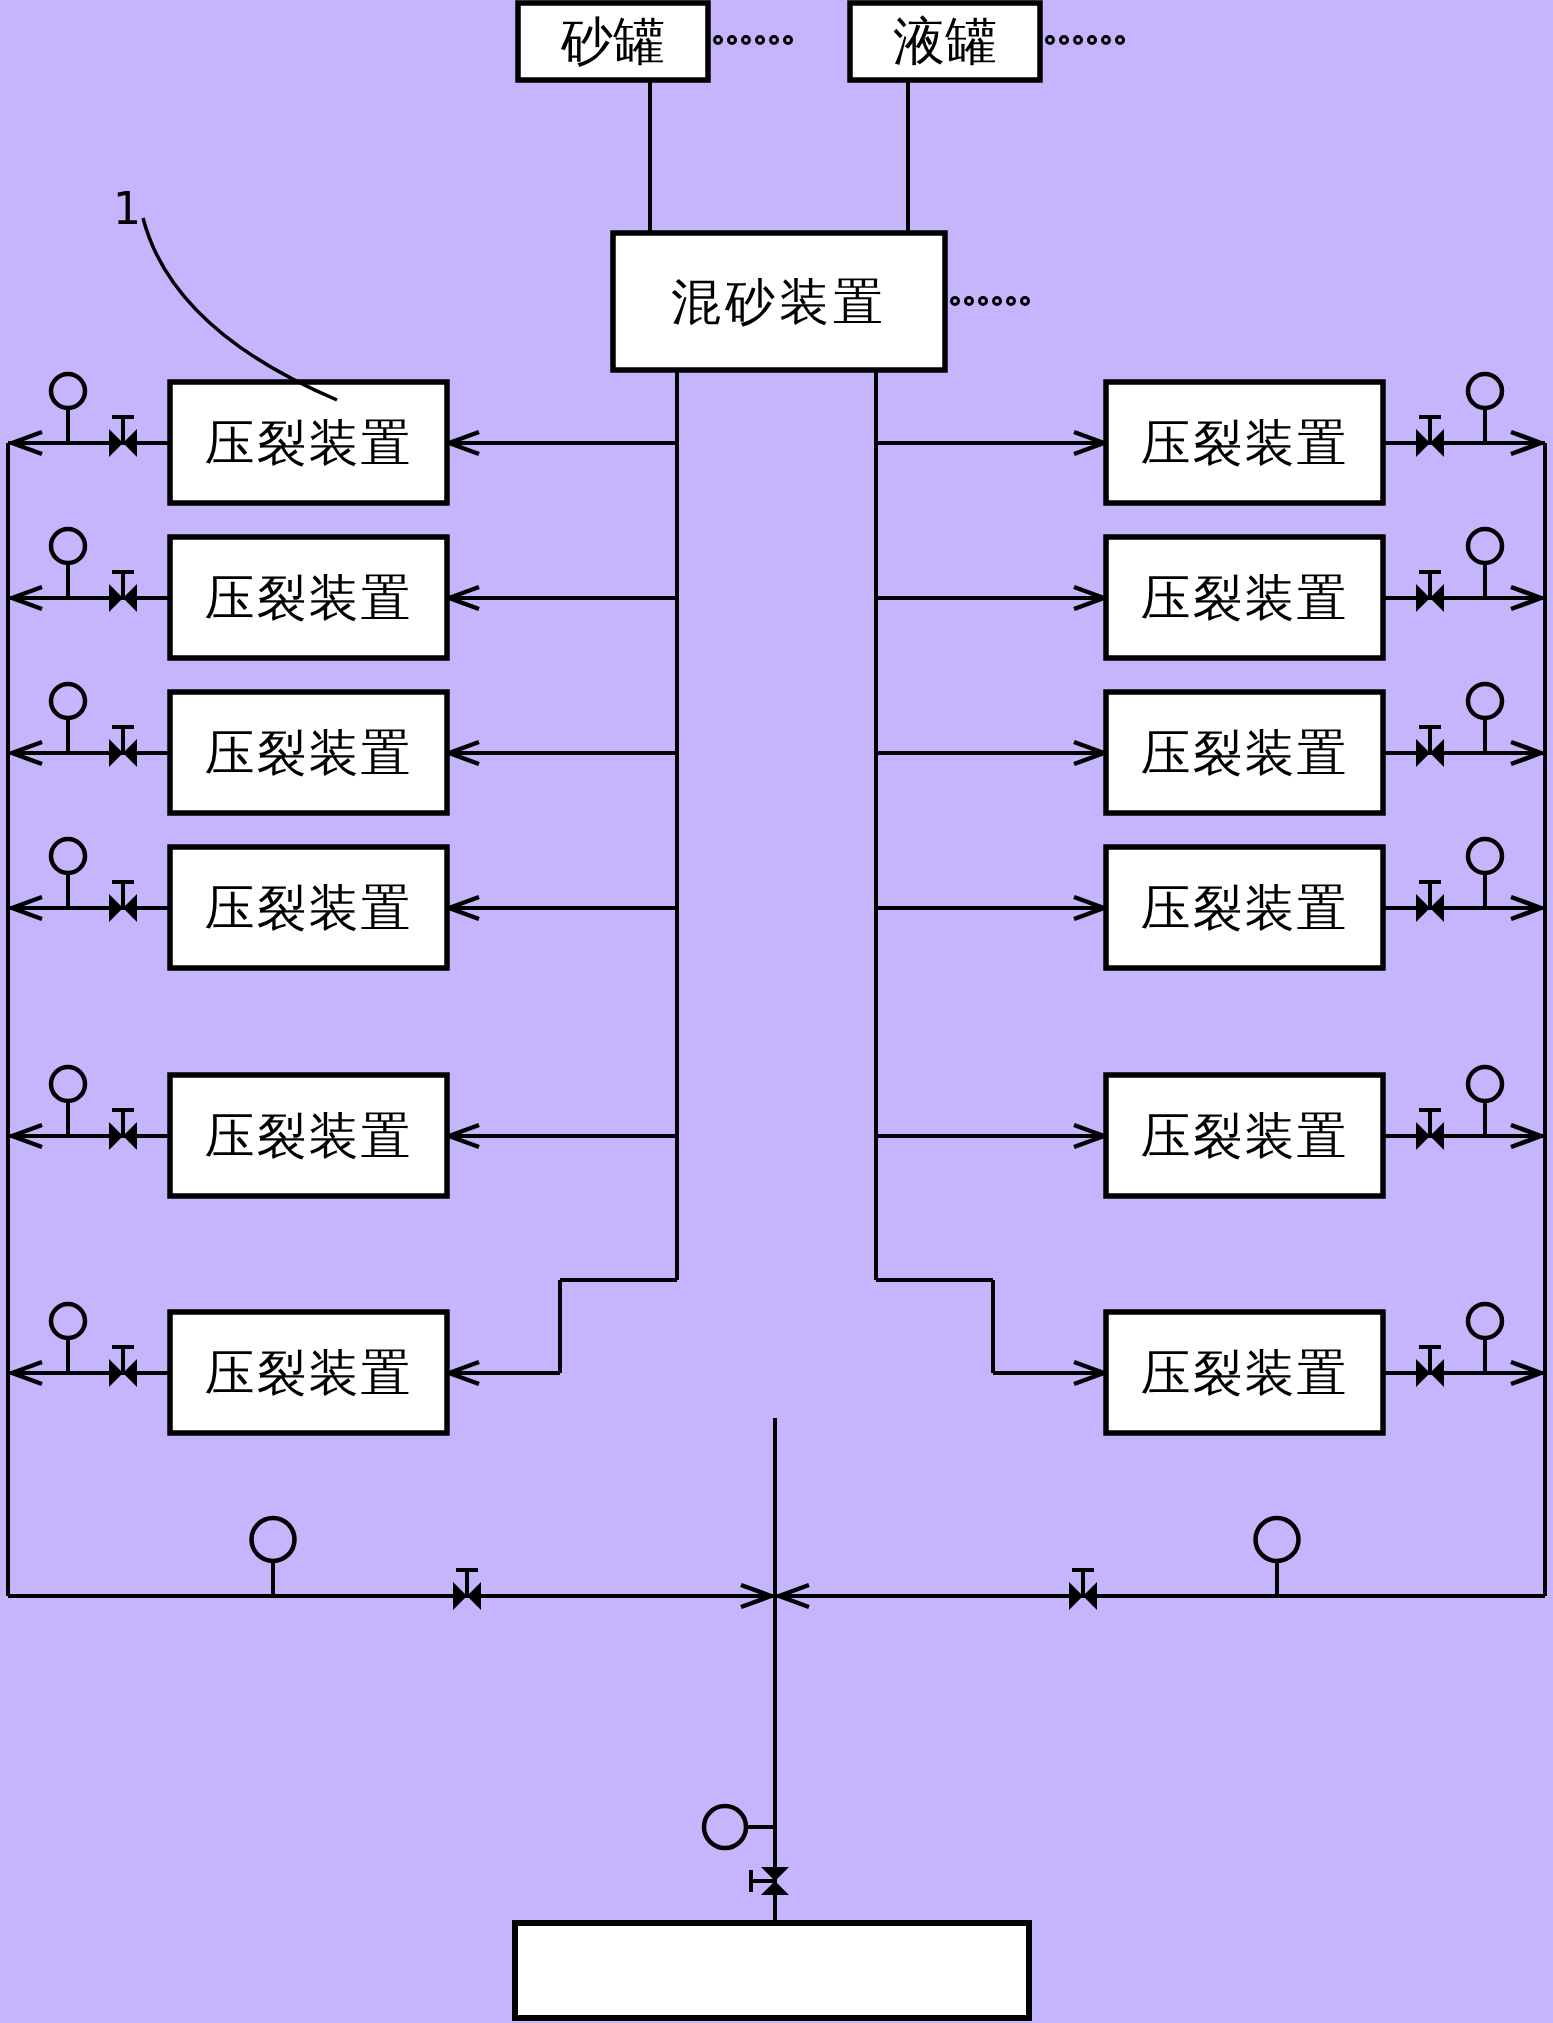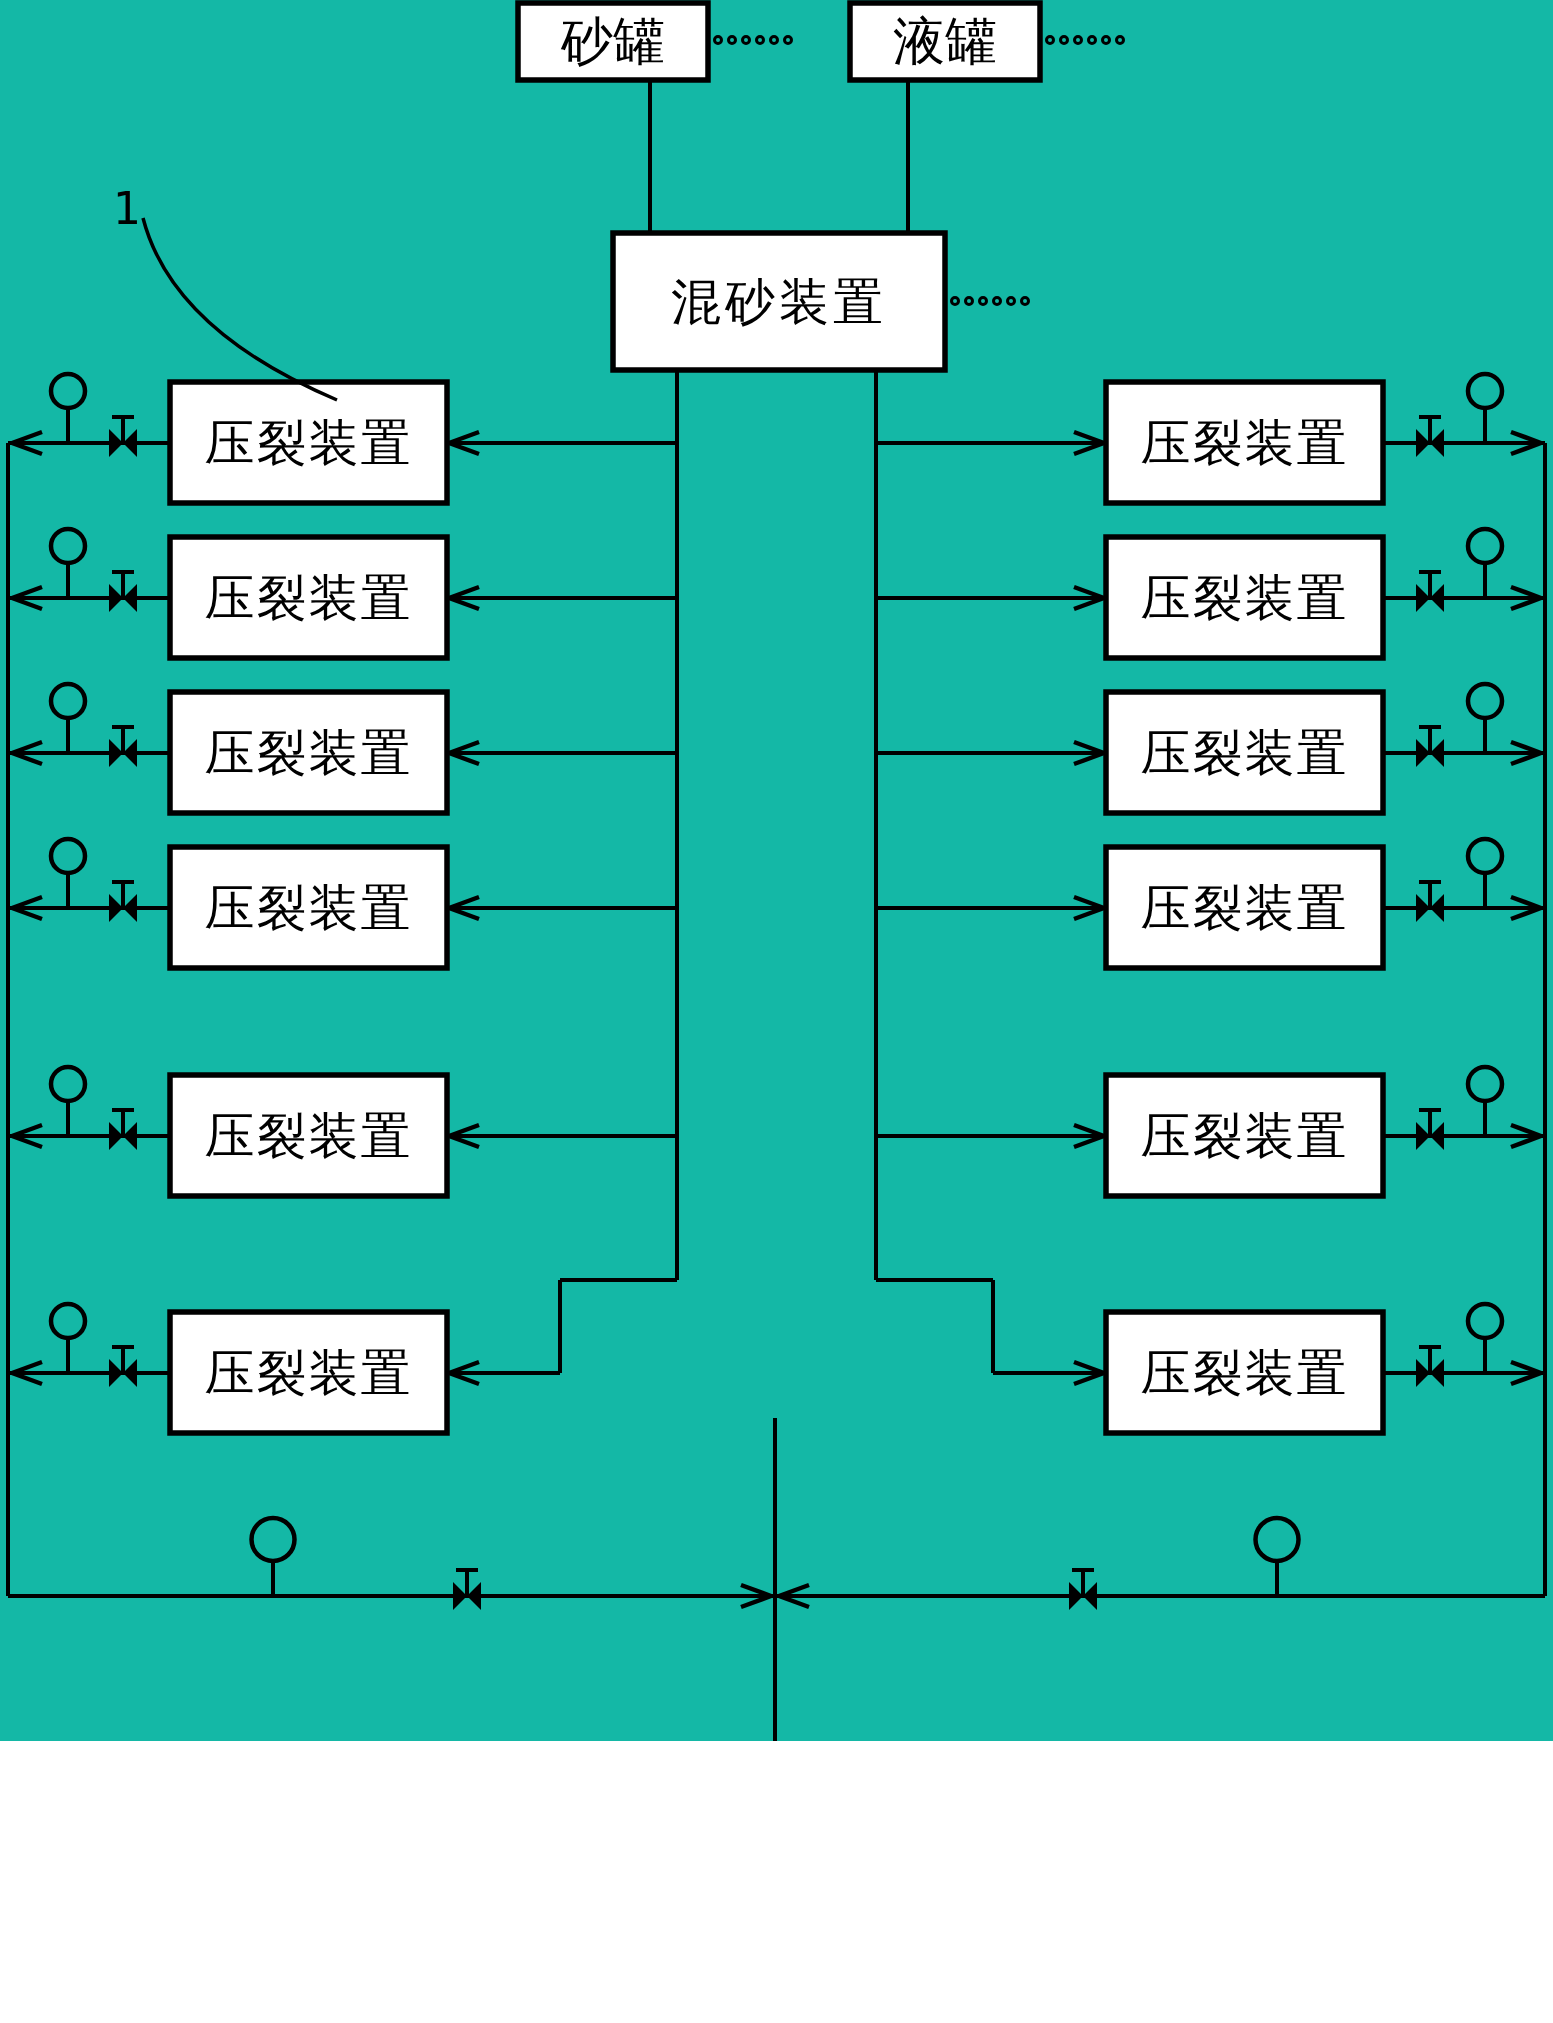--- a/index.html
+++ b/index.html
@@ -1,16 +1,16 @@
 <!DOCTYPE html>
 <html><head>
 <meta charset="utf-8">
 <style>
   html,body{margin:0;padding:0;background:#ffffff;}
-  #stage{width:1553px;height:1741px;position:relative;background:#14b8a6;}
+  #stage{width:1553px;height:2023px;position:relative;background:#c4b5fd;}
   svg{display:block;}
   text{font-family:"DejaVu Serif","Liberation Serif",serif;fill:#000000;}
   .tank-label{font-size:52px;}
   .mixer-label{font-size:50px;letter-spacing:4px;}
   .unit-label{font-size:50px;letter-spacing:2px;}
   .ref-label{font-size:44px;font-family:"DejaVu Sans","Liberation Sans",sans-serif;}
 </style>
 </head>
 <body>
 

